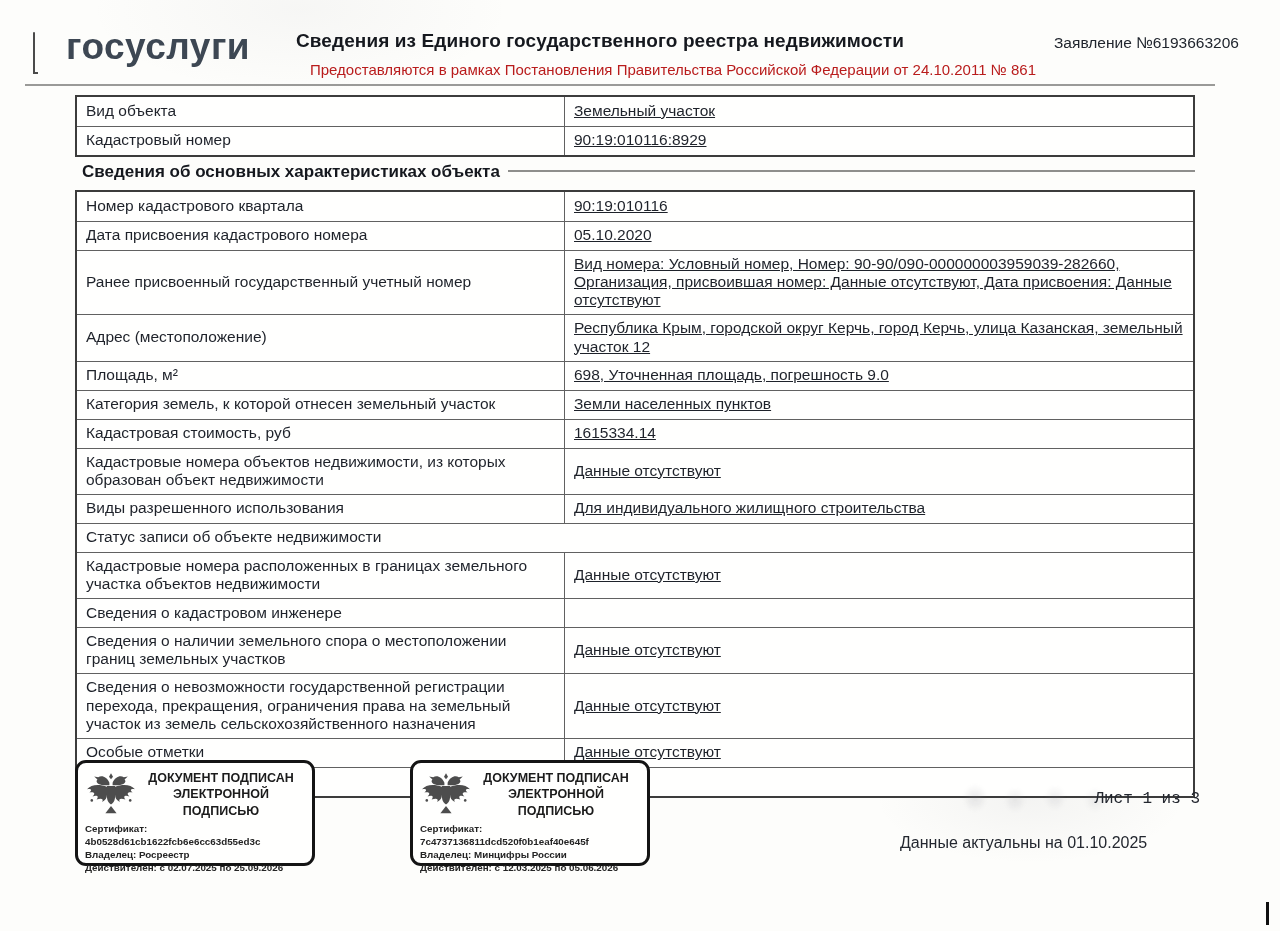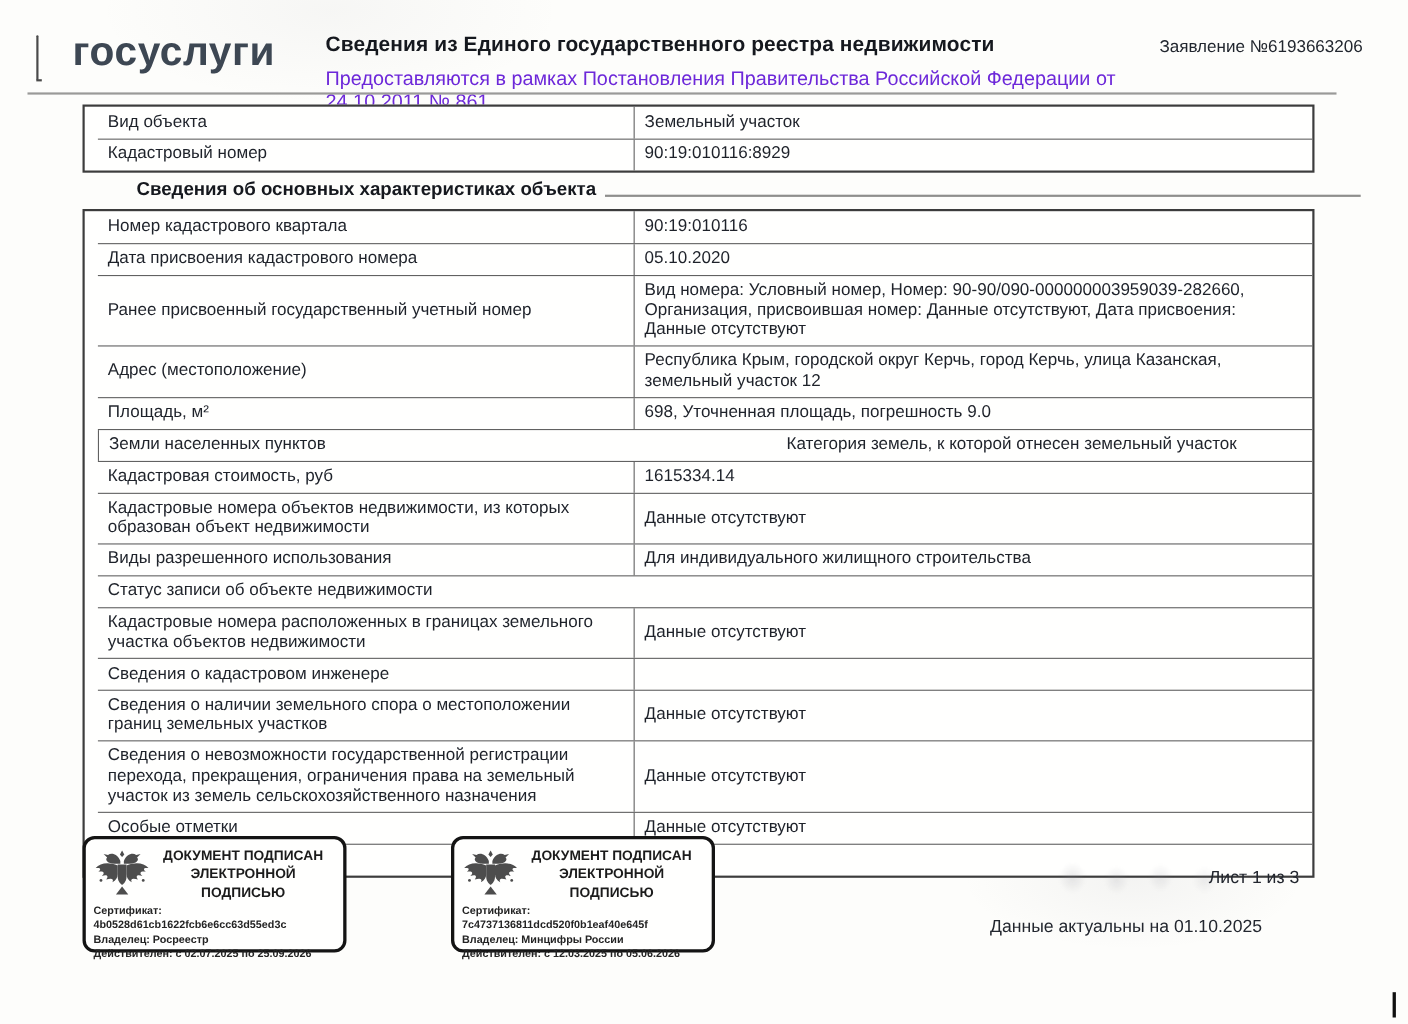--- a/index.html
+++ b/index.html
@@ -17,42 +17,42 @@
       radial-gradient(300px 120px at 300px 10px, rgba(120,120,125,0.05), transparent 70%);
   }
 
   
   .logo {
     position:absolute; left:66px; top:26px;
     font-size:37px; font-weight:bold; letter-spacing:0.5px; color:#3d4753;
   }
   .header-center { position:absolute; left:296px; top:30px; width:740px; }
   .doc-title { font-size:19px; font-weight:bold; color:#15181e; letter-spacing:0.1px; }
-  .doc-subtitle { margin-top:9px; font-size:18px; color:#6d28d9; }
+  .doc-subtitle { margin-top:9px; font-size:15px; color:#b91c1c;text-align:right; }
   .application-no { position:absolute; left:1022px; top:34px; font-size:15.5px; color:#21262e;margin-left:32px; }
   .header-rule { position:absolute; left:25px; top:84px; width:1190px; height:2px; background:#9a9a98; }
 
   
   .doc-table {
     position:absolute; left:75px; width:1120px;
-    border:2px solid #3c3c3c; background:#fffffe;padding-left:12px;
+    border:2px solid #3c3c3c; background:#fffffe;
   }
   .doc-table.t1 { top:95px; }
   .doc-table.t2 { top:190px; }
   .doc-row { display:flex; align-items:center; border-top:1px solid #616161; min-height:29px; }
   .doc-row:first-child { border-top:none; }
   .cell { font-size:15.5px; line-height:1.17; padding:4px 10px 5px 9px; color:#1e222a; }
   .cell.label { width:487px; flex:0 0 auto; align-self:center; }
-  .cell.value { flex:1; border-left:1px solid #616161; align-self:stretch; display:flex; align-items:center; }
+  .cell.value { flex:1; border-left:1px solid #616161; align-self:stretch; display:flex; align-items:center;text-decoration:underline; }
   .cell.value > span { display:block; }
 
   
   .section-heading {
     position:absolute; left:82px; top:162px; width:1113px;
-    display:flex; align-items:flex-end;margin-left:42px;
+    display:flex; align-items:center;
   }
   .section-heading .txt { font-size:17px; font-weight:bold; color:#15181e; white-space:nowrap; }
   .section-heading .rule { flex:1; height:2px; background:#8e8e8c; margin:0 0 3px 8px; }
 
   
   .stamp {
     position:absolute; top:760px; width:240px; height:106px;
     border:3.5px solid #141414; border-radius:11px; background:#fffffe;
     padding:7px 9px 4px 7px;
   }
@@ -60,21 +60,21 @@
   .stamp.s2 { left:410px; }
   .stamp-top { display:flex; align-items:center; }
   .stamp-eagle { width:52px; height:48px; flex:0 0 auto; }
   .stamp-title {
     flex:1; text-align:center; font-weight:bold; font-size:12.5px;
     line-height:1.3; color:#1b1b1b; padding-left:2px;
   }
   .stamp-lines { margin-top:4px; font-size:9.8px; font-weight:bold; color:#242424; line-height:1.32; }
 
   
-  .sheet-info { position:absolute; left:1080px; top:790px; width:120px; text-align:center; font-size:16px; color:#23272f; }
+  .sheet-info { position:absolute; left:1080px; top:790px; width:120px; text-align:right; font-size:16px; color:#23272f;font-family:Liberation Mono, monospace; }
   .actual-date { position:absolute; left:900px; top:834px; width:300px; text-align:left; font-size:16px; color:#23272f; }
 
   
   .artifact-bracket { position:absolute; left:33px; top:32px; width:2px; height:41px; background:#4a4a4a; border-radius:1px; }
   .artifact-bracket::after { content:""; position:absolute; left:0; bottom:-1px; width:5px; height:2px; background:#4a4a4a; }
   .artifact-tick { position:absolute; left:1266px; top:902px; width:3px; height:23px; background:#101010; }
   .watermark-smudge {
     position:absolute; left:955px; top:772px; width:160px; height:52px;
     background:
       radial-gradient(18px 20px at 20px 26px, rgba(140,140,150,0.18), transparent 70%),
@@ -163,24 +163,24 @@
           <span>Республика Крым, городской округ Керчь, город Керчь, улица Казанская, земельный участок 12</span>
         </div>
     </div>
     <div class="doc-row">
       <div class="cell label">Площадь, м²</div>
       <div class="cell value">
           <span>698, Уточненная площадь, погрешность 9.0</span>
         </div>
     </div>
     <div class="doc-row">
+      <div class="cell label">Категория земель, к которой отнесен земельный участок</div>
       <div class="cell value">
           <span>Земли населенных пунктов</span>
         </div>
-      <div class="cell label">Категория земель, к которой отнесен земельный участок</div>
     </div>
     <div class="doc-row">
       <div class="cell label">Кадастровая стоимость, руб</div>
       <div class="cell value">
           <span>1615334.14</span>
         </div>
     </div>
     <div class="doc-row">
       <div class="cell label">Кадастровые номера объектов недвижимости, из которых образован объект недвижимости</div>
       <div class="cell value">

